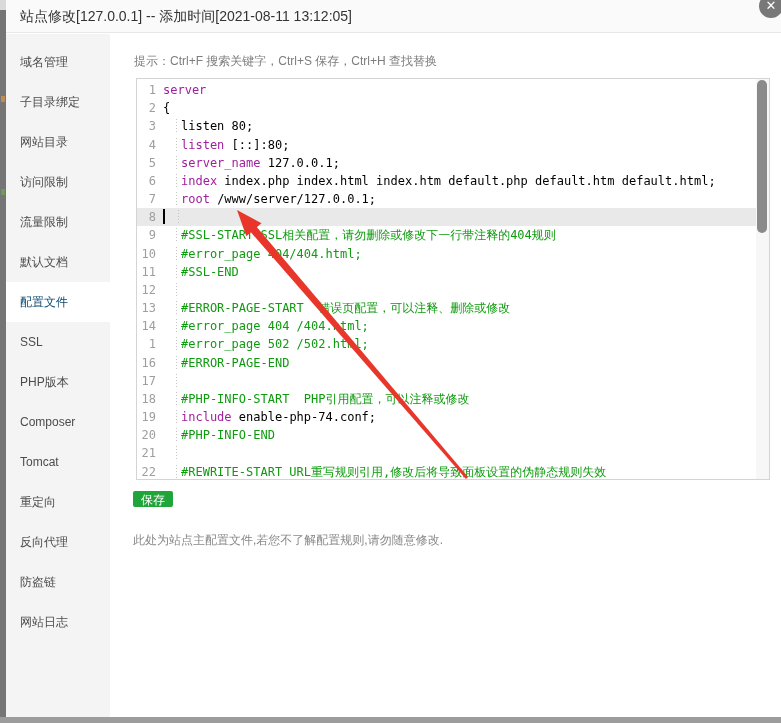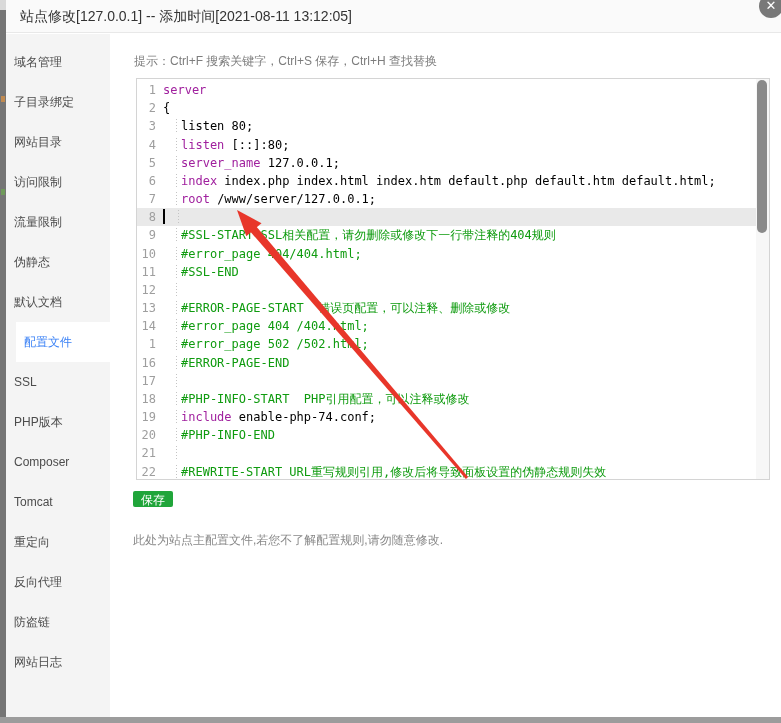--- a/index.html
+++ b/index.html
@@ -18,23 +18,23 @@
   .titlebar{position:absolute;left:0;top:0;width:100%;height:33px;background:#fafafa;
             border-bottom:1px solid #e8e8e8;}
   .title{position:absolute;left:14px;top:0;line-height:33px;font-size:14px;color:#333;}
   .closebtn{position:absolute;left:753px;top:-6px;width:24px;height:24px;border-radius:50%;
             background:#787878;color:#fff;text-align:center;line-height:24px;font-size:13px;
             cursor:pointer;}
 
   
   .sidebar{position:absolute;left:0;top:34px;width:104px;height:683px;background:#f4f4f4;
            padding-top:8px;}
-  .sb-item{height:40px;display:flex;align-items:center;padding-left:8px;font-size:12px;
+  .sb-item{height:40px;display:flex;align-items:center;padding-left:14px;font-size:12px;
            color:#4c4c4c;cursor:pointer;}
-  .sb-item.active{background:#fff;color:#3b82f6;margin-left:10px;}
+  .sb-item.active{background:#fff;color:#0c4a6e;}
 
   
   .tip{position:absolute;left:128px;top:53px;font-size:12px;color:#7d7d7d;}
 
   .editor{position:absolute;left:130px;top:78px;width:634px;height:402px;background:#fff;
           border:1px solid #d4d4d4;font-family:"DejaVu Sans Mono","Liberation Mono",monospace;
           font-size:12px;color:var(--plain,#000);}
   .rows{position:absolute;left:0;top:0;width:619px;padding-top:2px;}
   .row{display:flex;height:18.18px;line-height:18.18px;white-space:pre;}
   .row.active{background:#e9e9e9;}
@@ -81,21 +81,20 @@
     <div class="closebtn">
       <span>✕</span>
     </div>
 
     <div class="sidebar" id="sidebar">
         <div class="sb-item">域名管理</div>
         <div class="sb-item">子目录绑定</div>
         <div class="sb-item">网站目录</div>
         <div class="sb-item">访问限制</div>
         <div class="sb-item">流量限制</div>
-        <div class="sb-item">伪静态</div>
         <div class="sb-item">默认文档</div>
         <div class="sb-item active">配置文件</div>
         <div class="sb-item">SSL</div>
         <div class="sb-item">PHP版本</div>
         <div class="sb-item">Composer</div>
         <div class="sb-item">Tomcat</div>
         <div class="sb-item">重定向</div>
         <div class="sb-item">反向代理</div>
         <div class="sb-item">防盗链</div>
         <div class="sb-item">网站日志</div>

